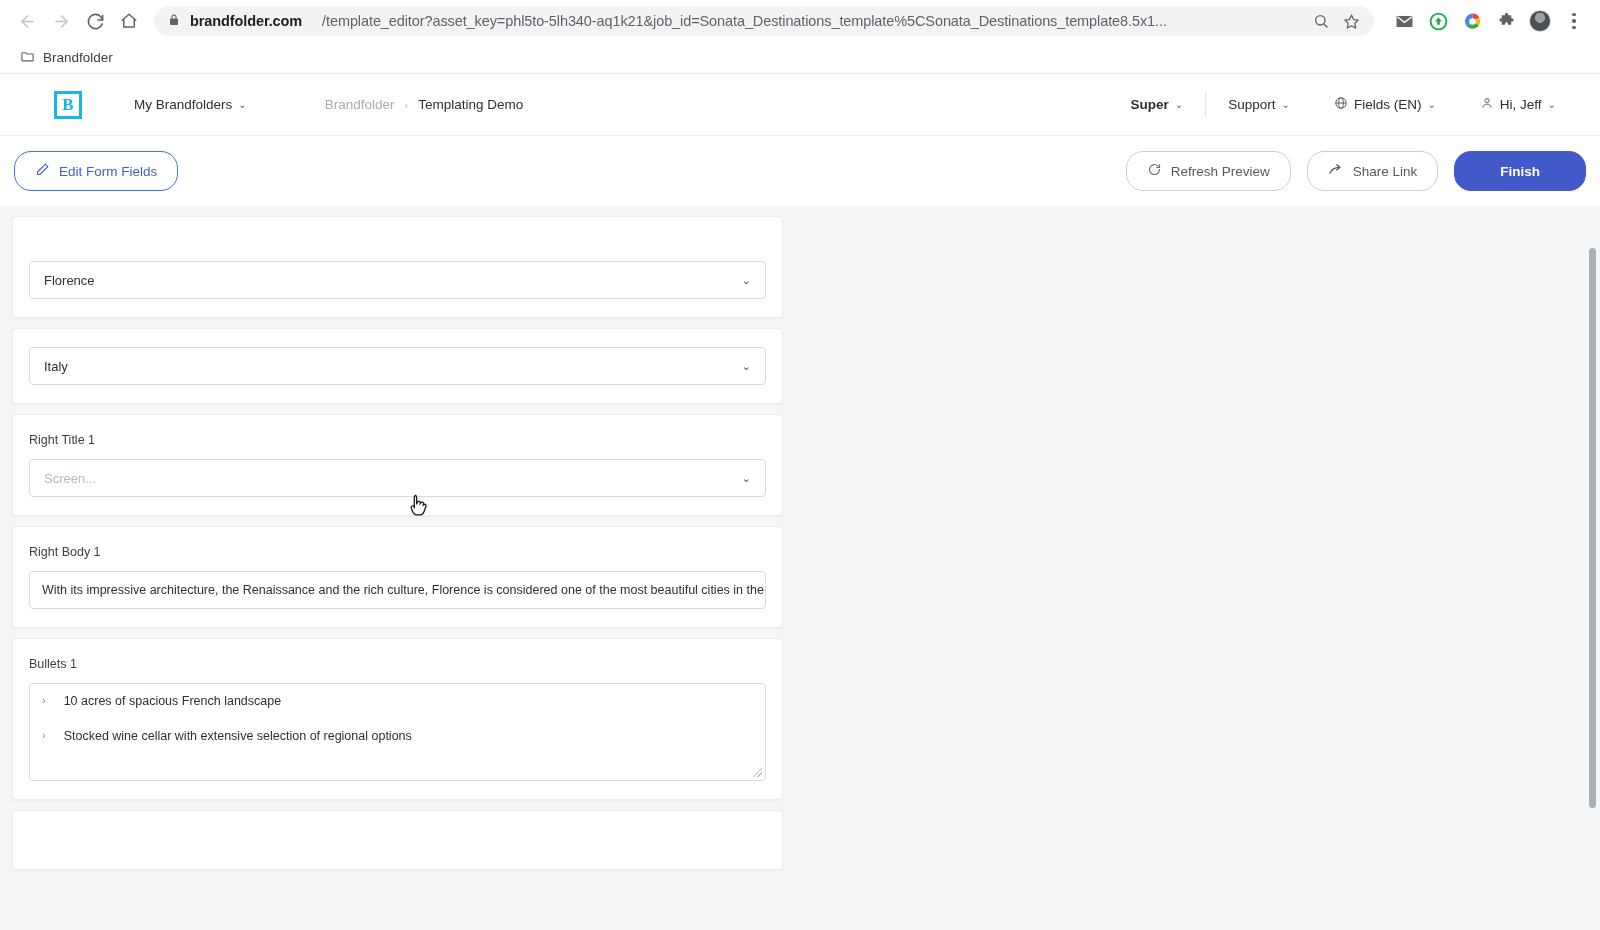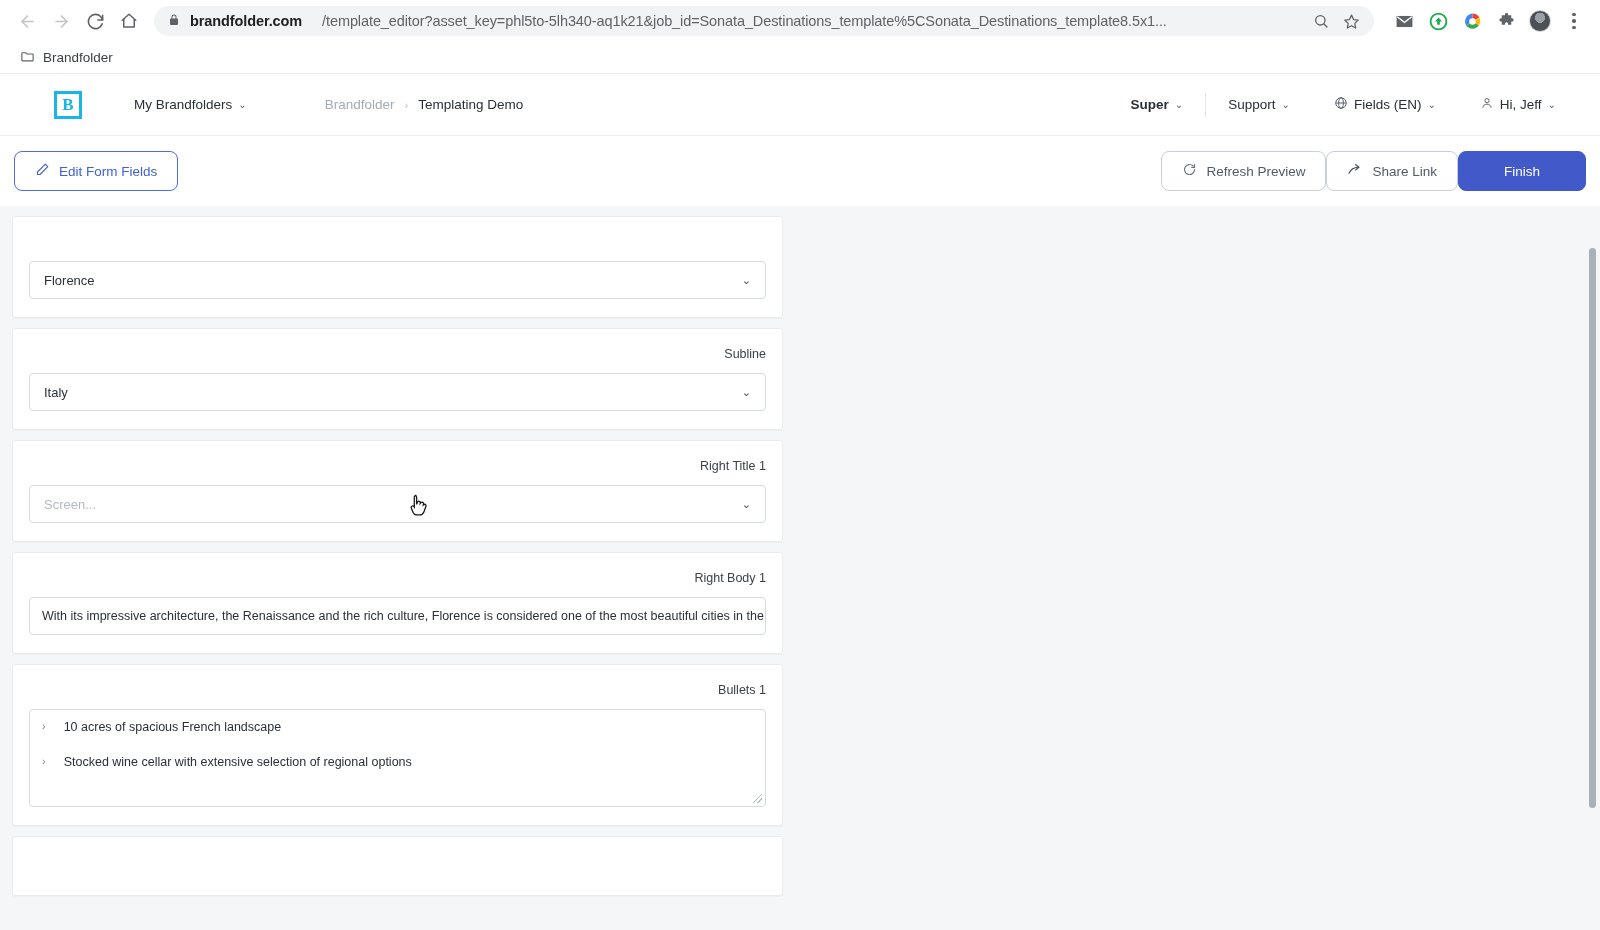--- a/index.html
+++ b/index.html
@@ -92,56 +92,55 @@
   .chev { font-size: 10px; color:#5b6069; }
 
   
   .toolbar {
     height: 70px; background:#fff;
     display:flex; align-items:center;
     padding: 0 14px;
   }
   .btn {
     display:flex; align-items:center; justify-content:center; gap:9px;
-    height: 40px; border-radius: 8px;
+    height: 40px; border-radius: 17px;
     font-size: 13.5px; cursor: pointer;
     white-space: nowrap;
   }
   .btn-outline-blue {
     border: 1px solid #4a6fdc; color:#3f62cf; background:#fff;
     padding: 0 20px;
   }
   .btn-outline-grey {
     border: 1px solid #c9cfd8; color:#525a66; background:#fff;
     padding: 0 20px;
   }
   .btn-primary {
     background:#4159c9; color:#fff; border:1px solid #4159c9;
-    padding: 0 45px; font-weight:400;text-align:right;
-  }
-  .tb-right { margin-left:auto; display:flex; align-items:center; }
+    padding: 0 45px; font-weight:700;text-align:right;
+  }
+  .tb-right { margin-left:auto; display:flex; align-items:center; gap: 16px; }
 
   
   .main {
     display:flex; height: calc(930px - 42px - 32px - 62px - 70px);
     background:#f4f6f8;
     position: relative;
   }
   .form-col {
     width: 795px; flex:none;
     padding: 10px 12px 0 12px;
     overflow: hidden;
   }
   .field-card {
     background:#fff; border-radius: 3px;
     border: 1px solid #e9ecef;
     margin-bottom: 10px;
     padding: 18px 16px 18px 16px;
     box-shadow: 0 1px 1px rgba(0,0,0,.03);
-    text-align: right;
   }
   .field-label {
     font-size: 12.5px; color:#3b4149; margin-bottom: 11px; display:block;
     min-height: 15px;
   }
   .select-box {
     height: 38px; border:1px solid #d6dbe1; border-radius:4px;
     display:flex; align-items:center; padding: 0 14px;
     font-size: 13px; color:#2b3038; background:#fff;
     position:relative;
@@ -392,21 +391,20 @@
 
     <div class="field-card">
       <span class="field-label"></span>
       <div class="select-box">
         <span>Florence</span>
         <span class="caret">⌄</span>
       </div>
     </div>
 
     <div class="field-card">
-      <span class="field-label">Subline</span>
       <div class="select-box">
         <span>Italy</span>
         <span class="caret">⌄</span>
       </div>
     </div>
 
     <div class="field-card">
       <span class="field-label">Right Title 1</span>
       <div class="select-box">
         <span class="ph">Screen...</span>

